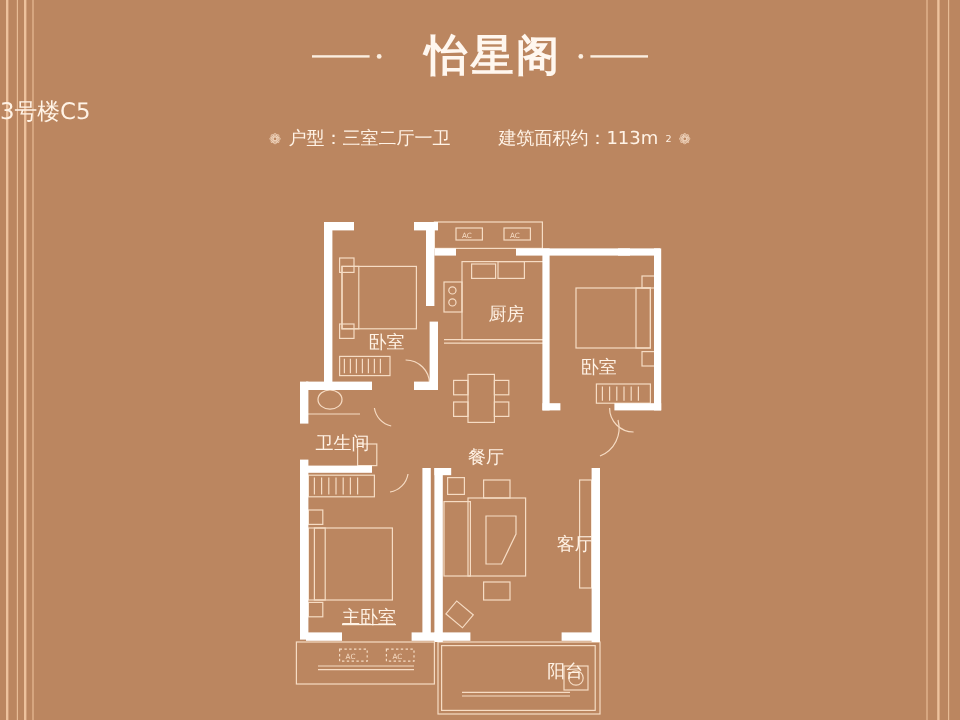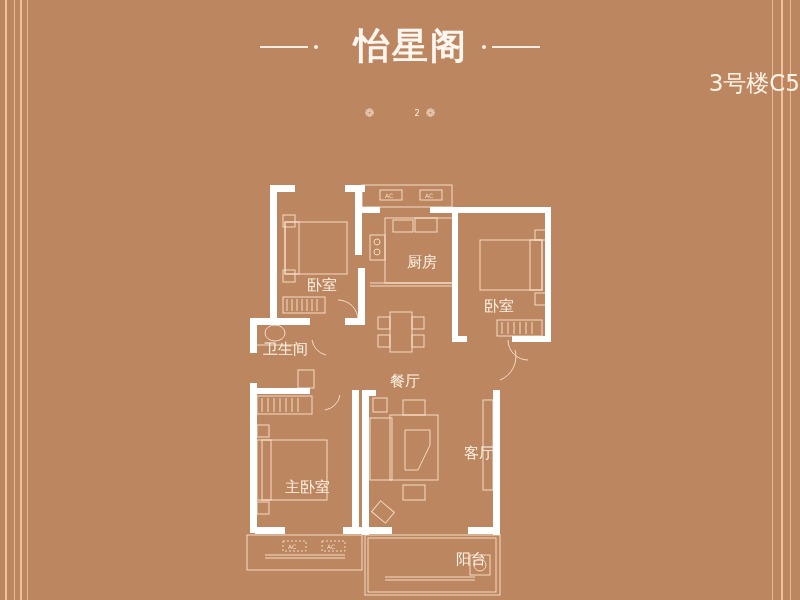--- a/index.html
+++ b/index.html
@@ -6,21 +6,21 @@
   body { width:800px; height:600px; background:#bb8660; position:relative; overflow:hidden;
          font-family:"DejaVu Sans","Liberation Sans",sans-serif; color:#fbeee0; }
   .vline { position:absolute; top:0; bottom:0; width:2px; background:#f3c9a4; opacity:0.9; }
   .vline.thin { width:1px; opacity:0.8; }
   .header { position:absolute; left:0; right:0; top:0; text-align:center; }
   .title-row { position:absolute; top:22px; left:0; right:0; display:flex; justify-content:center; align-items:center; gap:14px; }
   .title { font-family:"DejaVu Serif","Liberation Serif",serif; font-weight:bold; font-size:36px; color:#fff7ef; letter-spacing:2px;margin-left:22px; }
   .deco { display:flex; align-items:center; gap:6px; }
   .deco .bar { width:48px; height:2px; background:#fbeee0; }
   .deco .dot { width:4px; height:4px; border-radius:50%; background:#fbeee0; }
-  .subtitle { position:absolute; top:68px; left:0; right:0; text-align:right; font-size:23px; color:#fff3e6; }
+  .subtitle { position:absolute; top:80px; left:0; right:0; text-align:left; font-size:19px; color:#fff3e6; }
   .info { position:absolute; top:106px; left:0; right:0; display:flex; justify-content:center; align-items:center; font-size:15px; color:#fff3e6; gap:6px; }
   .info .flower { font-size:12px; color:#f5dcc6; }
   .info .gap { width:28px; }
   .info sup { font-size:8px; }
   svg.plan { position:absolute; left:0; top:0; }
   .room-label { position:absolute; font-size:15px; color:#fff3e6; }
 </style>
 </head>
 <body>
 
@@ -40,21 +40,23 @@
     </div>
     <div class="title">怡星阁</div>
     <div class="deco">
       <span class="dot"></span>
       <span class="bar"></span>
     </div>
   </div>
   <div class="subtitle">3号楼C5</div>
   <div class="info">
     <span class="flower">❁</span>
+    <span>户型：三室二厅一卫</span>
     <span class="gap"></span>
+    <span>建筑面积约：113m</span>
       <sup>2</sup>
     <span class="flower">❁</span>
   </div>
 </div>
 
 <svg class="plan" width="800" height="600" viewBox="0 0 800 600">
   <g fill="none" stroke="#f6dcc4" stroke-width="1">
 
     <rect x="247" y="535" width="115" height="35"></rect>
     <rect x="365" y="535" width="135" height="60"></rect>
@@ -186,17 +188,17 @@
     <text x="385" y="198">AC</text>
     <text x="425" y="198">AC</text>
     <text x="288" y="549">AC</text>
     <text x="327" y="549">AC</text>
   </g>
 </svg>
 
 <div class="room-label" style="left:307px; top:276px;">卧室</div>
 <div class="room-label" style="left:407px; top:253px;">厨房</div>
 <div class="room-label" style="left:484px; top:297px;">卧室</div>
-<div class="room-label" style="left:263px; top:340px;">卫生间</div>
+<div class="room-label" style="left:263px; top:360px;">卫生间</div>
 <div class="room-label" style="left:390px; top:360px;margin-top:12px;">餐厅</div>
-<div class="room-label" style="left:285px; top:478px;">主卧室</div>
+<div class="room-label" style="left:285px; top:505px;text-decoration:underline;">主卧室</div>
 <div class="room-label" style="left:464px; top:444px;">客厅</div>
 <div class="room-label" style="left:418px; top:550px;padding-left:38px;">阳台</div>
 
 </body></html>

